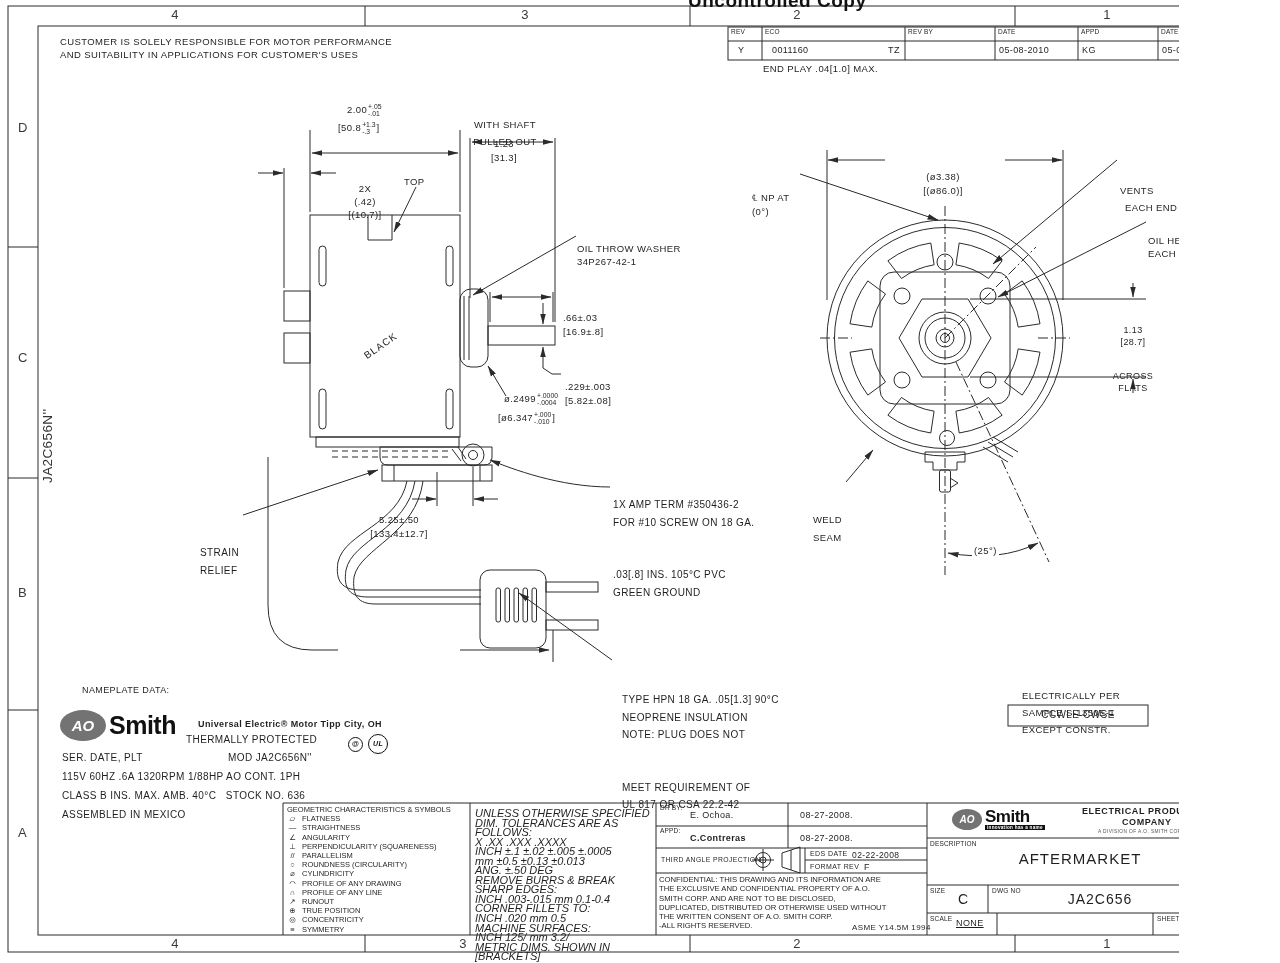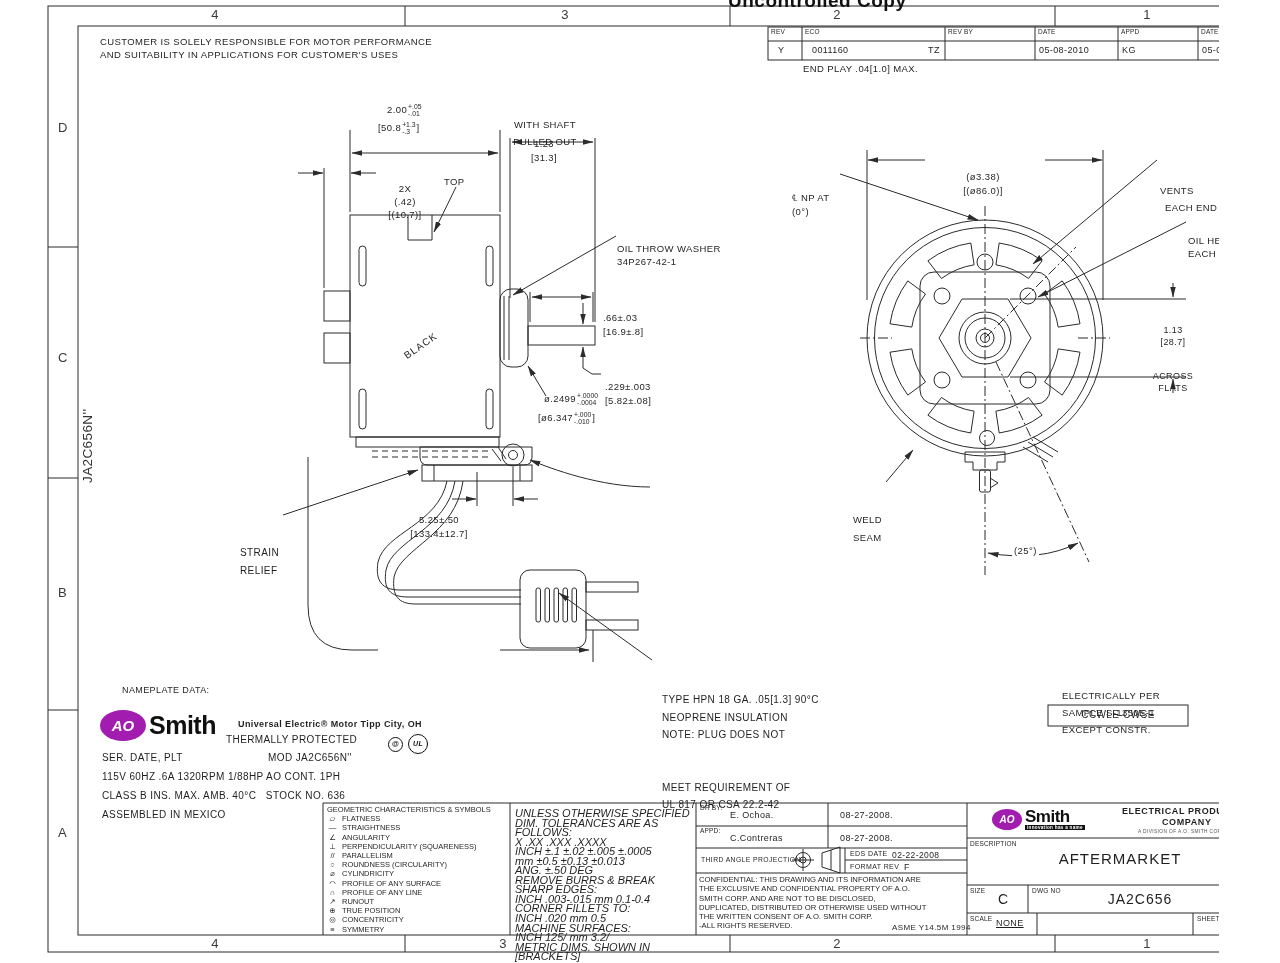--- a/index.html
+++ b/index.html
@@ -1,33 +1,33 @@
 <!DOCTYPE html>
 <html><head>
 <meta charset="utf-8">
 <style>
   html,body{margin:0;padding:0;background:#fff;}
   #page{position:relative;width:1179px;height:963px;background:#fff;overflow:hidden;
-        font-family:"Liberation Sans",sans-serif;color:#1f1f1f;margin-left:40px;}
+        font-family:"Liberation Sans",sans-serif;color:#1f1f1f;}
   svg{position:absolute;left:0;top:0;}
   .lw{stroke:#2b2b2b;fill:none;stroke-width:1;}
   .t{position:absolute;white-space:pre;color:#1f1f1f;line-height:1.25;letter-spacing:.4px;}
   .ctr{text-align:center;}
   .f13{font-size:13px;color:#3a3a3a;}
   .f10{font-size:10px;} .f95{font-size:9.5px;} .f9{font-size:9px;} .f85{font-size:8.5px;}
   .f8{font-size:8px;} .f7{font-size:7px;} .f65{font-size:6.5px;letter-spacing:.2px;}
   .stack{display:inline-flex;flex-direction:column;font-size:6.8px;line-height:1.05;
          vertical-align:middle;text-align:left;letter-spacing:0;margin:0 1px;}
   .whitebg{background:#fff;padding:0 2px;}
   .vup{writing-mode:vertical-rl;transform:rotate(180deg);}
   .vdn{writing-mode:vertical-rl;}
   .clipper{position:absolute;overflow:hidden;height:13px;top:0;}
   .clipper span{display:block;margin-top:-10px;font-size:19px;font-weight:bold;color:#111;letter-spacing:.5px;}
   .logo{position:absolute;display:flex;align-items:center;gap:3px;}
-  .logo .mark{background:#a21caf;color:#fff;border-radius:50%;display:flex;align-items:center;
+  .logo .mark{background:#737373;color:#fff;border-radius:50%;display:flex;align-items:center;
               justify-content:center;font-weight:900;font-style:italic;}
   .logo .nm{font-weight:900;color:#101010;letter-spacing:-.5px;}
   .tagline{font-size:4.6px;font-weight:bold;background:#101010;color:#fff;padding:0 2px;letter-spacing:.3px;}
   .gi{display:flex;gap:4px;}
   .gs{width:11px;display:inline-block;text-align:center;flex:none;}
   .geo{position:absolute;left:287px;top:805px;width:180px;font-size:7.5px;line-height:9.2px;letter-spacing:0;}
   .tol{position:absolute;left:475px;top:809px;width:178px;font-size:11px;line-height:9.55px;letter-spacing:0;font-style:italic;}
   .conf{position:absolute;left:659px;top:875px;width:266px;font-size:7.7px;line-height:9.3px;letter-spacing:0;}
   .circmark{display:inline-flex;align-items:center;justify-content:center;border:1.2px solid #111;
             border-radius:50%;font-weight:900;color:#111;}
@@ -233,20 +233,24 @@
 </div>
 <div class="t f95" style="left:563px;top:283px;line-height:14px;">
   <div>.66±.03</div><div>[16.9±.8]</div>
 </div>
 <div class="t f95" style="left:565px;top:352px;line-height:14px;">
   <div>.229±.003</div><div>[5.82±.08]</div>
 </div>
 <div class="t f95" style="left:504px;top:392px;"><span>ø.2499</span><span class="stack"><span>+.0000</span><span>-.0004</span></span></div>
 <div class="t f95" style="left:498px;top:411px;"><span>[ø6.347</span><span class="stack"><span>+.000</span><span>-.010</span></span><span>]</span></div>
 <div class="t f10" style="left:362px;top:340px;transform:rotate(-35deg);letter-spacing:1px;">BLACK</div>
+<div class="t f10" style="left:613px;top:461px;line-height:17.5px;">
+  <div>1X AMP TERM #350436-2</div><div>FOR #10 SCREW ON 18 GA.</div>
+  <div>.03[.8] INS. 105°C PVC</div><div>GREEN GROUND</div>
+</div>
 <div class="t f10" style="left:200px;top:509px;line-height:17.5px;">
   <div>STRAIN</div><div>RELIEF</div>
 </div>
 <div class="t f95 ctr" style="left:343px;top:485px;width:112px;line-height:14px;">
   <div>5.25±.50</div><div>[133.4±12.7]</div>
 </div>
 <div class="t f10" style="left:622px;top:656px;line-height:17.5px;">
   <div>TYPE HPN 18 GA. .05[1.3] 90°C</div><div>NEOPRENE INSULATION</div><div>NOTE: PLUG DOES NOT</div>
   <div>MEET REQUIREMENT OF</div><div>UL 817 OR CSA 22.2-42</div>
 </div>
@@ -316,21 +320,21 @@
   <div class="gi">
         <span class="gs">○</span>
         <span>ROUNDNESS (CIRCULARITY)</span>
       </div>
   <div class="gi">
         <span class="gs">⌀</span>
         <span>CYLINDRICITY</span>
       </div>
   <div class="gi">
         <span class="gs">◠</span>
-        <span>PROFILE OF ANY SURFACE</span>
+        <span>PROFILE OF ANY DRAWING</span>
       </div>
   <div class="gi">
         <span class="gs">∩</span>
         <span>PROFILE OF ANY LINE</span>
       </div>
   <div class="gi">
         <span class="gs">↗</span>
         <span>RUNOUT</span>
       </div>
   <div class="gi">
@@ -360,21 +364,21 @@
   <div>    INCH .020    mm 0.5</div>
       <div>MACHINE SURFACES:</div>
       <div>    INCH 125/    mm 3.2/</div>
   <div>METRIC DIMS. SHOWN IN [BRACKETS]</div>
 </div>
 
 <div class="t f65" style="left:660px;top:804px;">DR BY:</div>
 <div class="t f9" style="left:690px;top:810px;">E. Ochoa.</div>
 <div class="t f9" style="left:800px;top:810px;">08-27-2008.</div>
 <div class="t f65" style="left:660px;top:827px;">APPD:</div>
-<div class="t f9" style="left:690px;top:833px;">C.Contreras</div>
+<div class="t f9" style="left:690px;top:833px;font-weight:bold;">C.Contreras</div>
 <div class="t f9" style="left:800px;top:833px;">08-27-2008.</div>
 <div class="t" style="left:661px;top:856px;font-size:6.8px;">THIRD ANGLE PROJECTION</div>
 <div class="t f7" style="left:810px;top:850px;">EDS DATE</div>
 <div class="t f85" style="left:852px;top:850px;">02-22-2008</div>
 <div class="t f7" style="left:810px;top:863px;">FORMAT REV</div>
 <div class="t f9" style="left:864px;top:862px;">F</div>
 <div class="conf">
   <div>CONFIDENTIAL: THIS DRAWING AND ITS INFORMATION ARE</div>
       <div>THE EXCLUSIVE AND CONFIDENTIAL PROPERTY OF A.O.</div>
   <div>SMITH CORP. AND ARE NOT TO BE DISCLOSED,</div>

